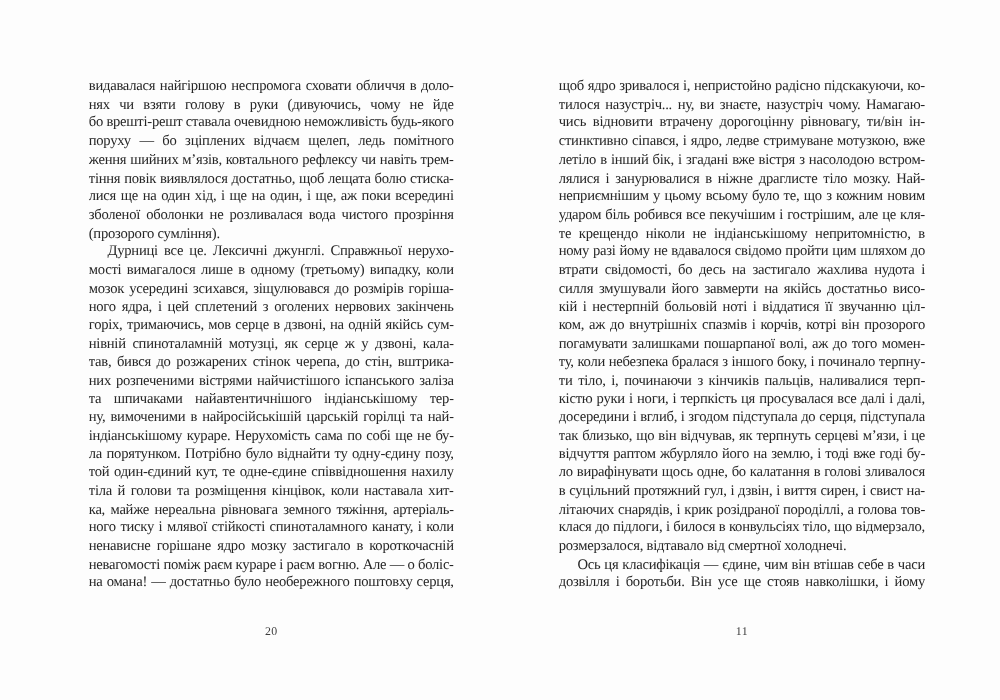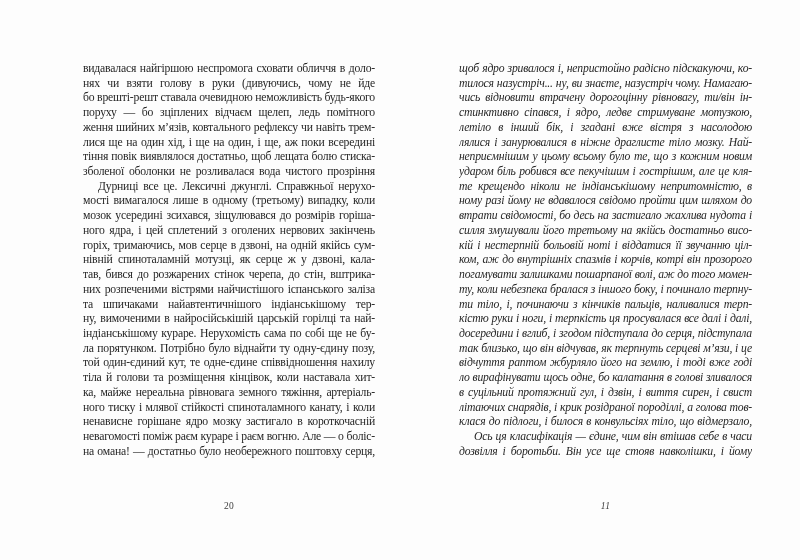--- a/index.html
+++ b/index.html
@@ -10,30 +10,29 @@
     width: 800px;
     height: 560px;
     background: #fdfdfd;
     position: relative;
     overflow: hidden;
     font-family: "Liberation Serif", "DejaVu Serif", serif;
   }
   .spread {
     position: absolute;
     inset: 0;
-    margin-left: 12px;
   }
   .page {
     position: absolute;
     top: 0;
     bottom: 0;
     width: 400px;
   }
   .page-left  { left: 0; }
-  .page-right { left: 400px; font-style: italic; }
+  .page-right { left: 400px; }
   .text-col {
     position: absolute;
     top: 62px;
   }
   .page-left .text-col  { left: 71px;  width: 292px; }
   .page-right .text-col { left: 47px;  width: 293px; }
   .line {
     font-size: 11.7px;
     line-height: 14.72px;
     height: 14.72px;
@@ -62,23 +61,24 @@
 
 <div class="spread">
 
   <div class="page page-left">
     <div class="text-col">
         <div class="line">видавалася найгіршою неспромога сховати обличчя в доло-</div>
         <div class="line">нях чи взяти голову в руки (дивуючись, чому не йде апостол),</div>
         <div class="line">бо врешті-решт ставала очевидною неможливість будь-якого</div>
         <div class="line">поруху — бо зціплених відчаєм щелеп, ледь помітного напру-</div>
         <div class="line">ження шийних м’язів, ковтального рефлексу чи навіть трем-</div>
+        <div class="line">тіння повік виявлялося достатньо, щоб лещата болю стиска-</div>
         <div class="line">лися ще на один хід, і ще на один, і ще, аж поки всередині</div>
-        <div class="line">тіння повік виявлялося достатньо, щоб лещата болю стиска-</div>
         <div class="line">зболеної оболонки не розливалася вода чистого прозріння</div>
+        <div class="line end">(прозорого сумління).</div>
         <div class="line indent">Дурниці все це. Лексичні джунглі. Справжньої нерухо-</div>
         <div class="line">мості вимагалося лише в одному (третьому) випадку, коли</div>
         <div class="line">мозок усередині зсихався, зіщулювався до розмірів горіша-</div>
         <div class="line">ного ядра, і цей сплетений з оголених нервових закінчень</div>
         <div class="line">горіх, тримаючись, мов серце в дзвоні, на одній якійсь сум-</div>
         <div class="line">нівній спиноталамній мотузці, як серце ж у дзвоні, кала-</div>
         <div class="line">тав, бився до розжарених стінок черепа, до стін, вштрика-</div>
         <div class="line">них розпеченими вістрями найчистішого іспанського заліза</div>
         <div class="line">та шпичаками найавтентичнішого індіанськішому тер-</div>
         <div class="line">ну, вимоченими в найросійськішій царській горілці та най-</div>
@@ -101,33 +101,34 @@
         <div class="line">тилося назустріч... ну, ви знаєте, назустріч чому. Намагаю-</div>
         <div class="line">чись відновити втрачену дорогоцінну рівновагу, ти/він ін-</div>
         <div class="line">стинктивно сіпався, і ядро, ледве стримуване мотузкою, вже</div>
         <div class="line">летіло в інший бік, і згадані вже вістря з насолодою встром-</div>
         <div class="line">лялися і занурювалися в ніжне драглисте тіло мозку. Най-</div>
         <div class="line">неприємнішим у цьому всьому було те, що з кожним новим</div>
         <div class="line">ударом біль робився все пекучішим і гострішим, але це кля-</div>
         <div class="line">те крещендо ніколи не індіанськішому непритомністю, в кож-</div>
         <div class="line">ному разі йому не вдавалося свідомо пройти цим шляхом до</div>
         <div class="line">втрати свідомості, бо десь на застигало жахлива нудота і без-</div>
-        <div class="line">силля змушували його третьому на якійсь достатньо висо-</div>
+        <div class="line">силля змушували його завмерти на якійсь достатньо висо-</div>
         <div class="line">кій і нестерпній больовій ноті і віддатися її звучанню ціл-</div>
         <div class="line">ком, аж до внутрішніх спазмів і корчів, котрі він прозорого</div>
         <div class="line">погамувати залишками пошарпаної волі, аж до того момен-</div>
         <div class="line">ту, коли небезпека бралася з іншого боку, і починало терпну-</div>
         <div class="line">ти тіло, і, починаючи з кінчиків пальців, наливалися терп-</div>
         <div class="line">кістю руки і ноги, і терпкість ця просувалася все далі і далі,</div>
         <div class="line">досередини і вглиб, і згодом підступала до серця, підступала</div>
         <div class="line">так близько, що він відчував, як терпнуть серцеві м’язи, і це</div>
         <div class="line">відчуття раптом жбурляло його на землю, і тоді вже годі бу-</div>
         <div class="line">ло вирафінувати щось одне, бо калатання в голові зливалося</div>
         <div class="line">в суцільний протяжний гул, і дзвін, і виття сирен, і свист на-</div>
         <div class="line">літаючих снарядів, і крик розідраної породіллі, а голова тов-</div>
         <div class="line">клася до підлоги, і билося в конвульсіях тіло, що відмерзало,</div>
+        <div class="line end">розмерзалося, відтавало від смертної холоднечі.</div>
         <div class="line indent">Ось ця класифікація — єдине, чим він втішав себе в часи</div>
         <div class="line">дозвілля і боротьби. Він усе ще стояв навколішки, і йому вже</div>
       </div>
     <div class="page-number">11</div>
   </div>
 
 </div>
 
 </body></html>

